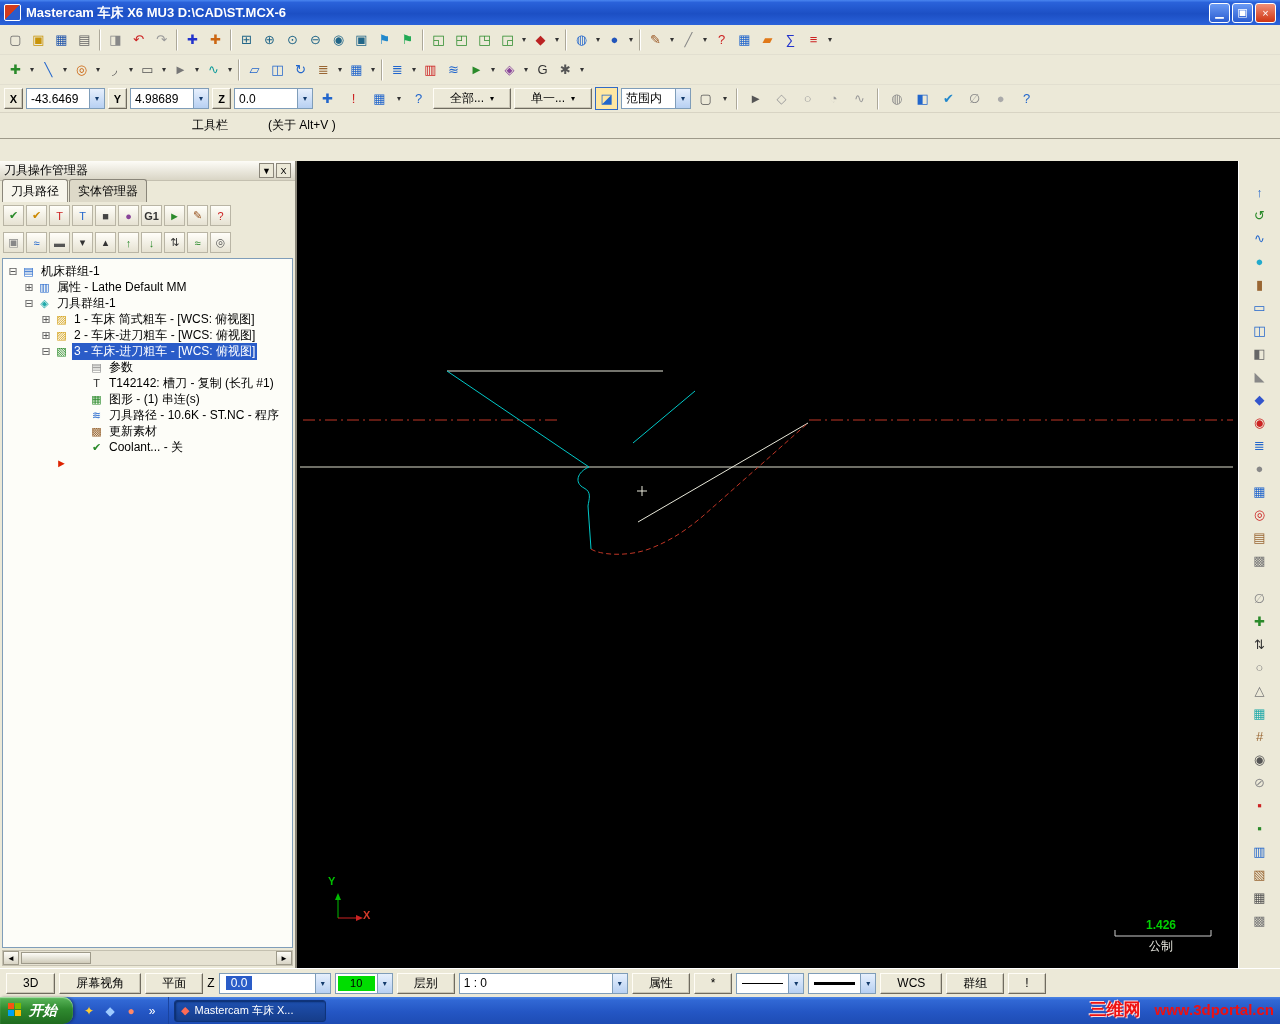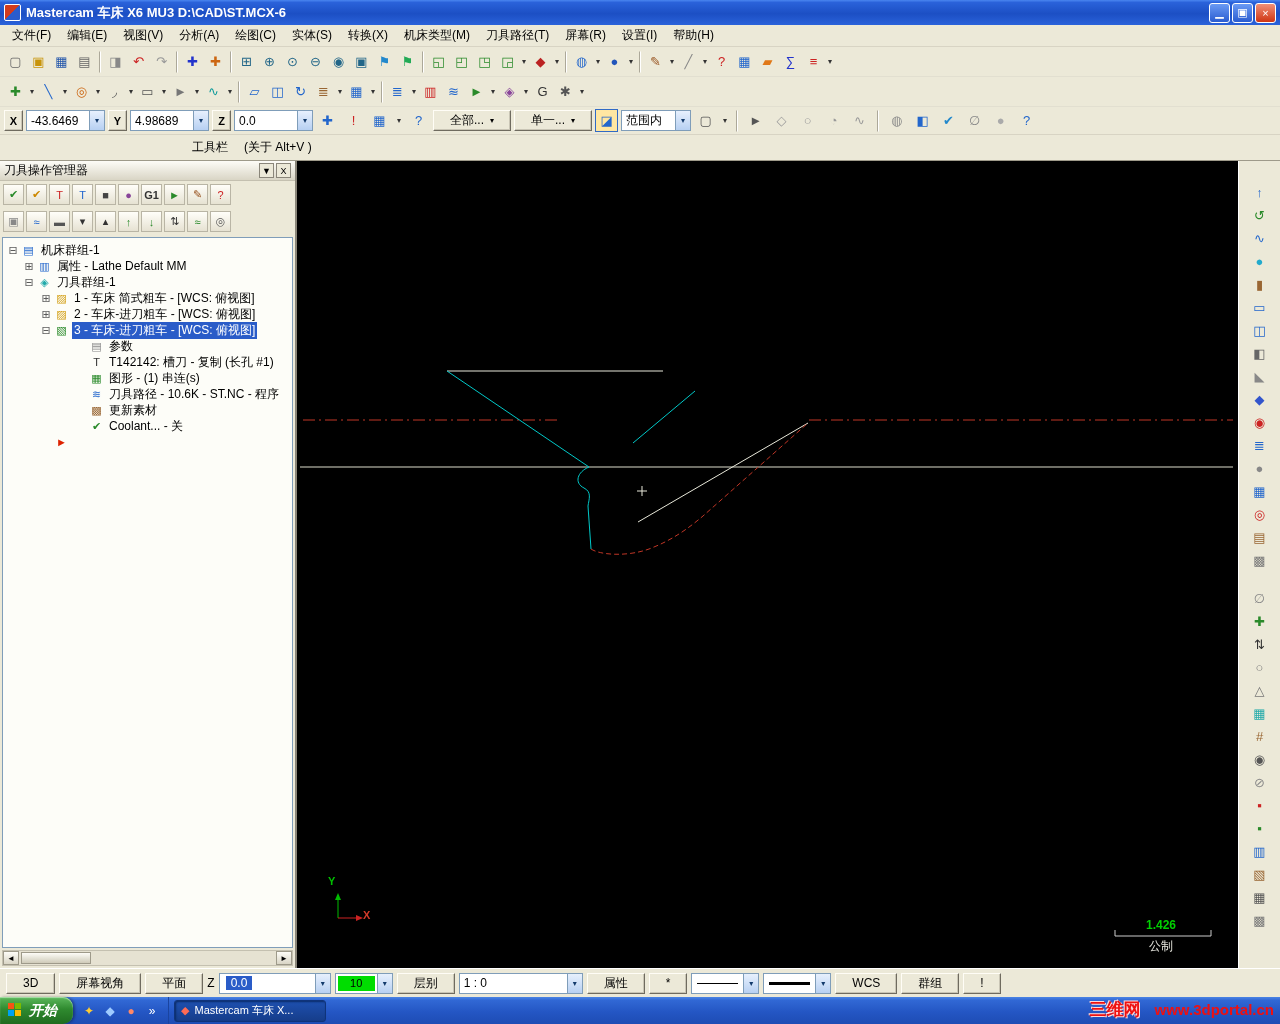--- a/index.html
+++ b/index.html
@@ -42,21 +42,21 @@
   .arr { width:15px; height:100%; border-left:1px solid #7f9db9; background:linear-gradient(#e7f0fd,#b7d0f2);
     display:flex; align-items:center; justify-content:center; flex:none; }
   .arr::after { content:"▾"; font-size:8px; color:#123a6b; }
   .coordfield { width:79px; }
   .dropbtn::after { content:"▾"; font-size:8px; margin-left:6px; }
   .rangecombo { width:70px; }
 
   
   .hintbar { height:26px; display:flex; align-items:center; background:#ece9d8; border-bottom:1px solid #9e9a8a; }
   .hint-label { margin-left:192px; }
-  .hint-text { margin-left:16px; }
+  .hint-text { margin-left:40px; }
 
   
   .main { position:absolute; top:161px; left:0; right:0; height:807px; display:flex; }
 
   
   .panel { width:297px; flex:none; background:#ece9d8; border-right:2px solid #8a867a; display:flex; flex-direction:column; }
   .panel-header { height:20px; display:flex; align-items:center; padding:0 4px; gap:2px;
     background:linear-gradient(#fdfcf7,#d9d5c5); border-bottom:1px solid #c4c0b0; }
   .panel-title { flex:1; white-space:nowrap; overflow:hidden; }
   .phbtn { width:15px; height:15px; font-size:9px; padding:0; background:#ece9d8; border:1px solid #8a867a;
@@ -103,21 +103,21 @@
 
   
   .statusbar { position:absolute; top:968px; left:0; right:0; height:29px; background:#ece9d8; border-top:1px solid #fff;
     display:flex; align-items:center; padding:0 6px; gap:4px; }
   .sb-help { width:330px; flex:none; white-space:nowrap; }
   .zfield { width:112px; }
   .zfield .sel { background:#2a5cc8; color:#fff; padding:0 5px; margin-left:2px; }
   .colorchip { width:58px; }
   .colorchip .chip { flex:1; align-self:stretch; margin:2px; background:#00dd00; display:flex; align-items:center;
     justify-content:center; font-size:11px; color:#000; }
-  .levelfield { width:124px;justify-content:flex-end; }
+  .levelfield { width:169px;justify-content:flex-end; }
   .stylecombo { width:68px; }
   .lineglyph { flex:1; height:1px; background:#000; margin:0 5px; }
   .lineglyph.thick { height:3px; }
 
   
   .taskbar { position:absolute; top:997px; left:0; right:0; height:27px;
     background:linear-gradient(#4b84e4 0%,#3168d5 12%,#2456c4 55%,#1e4cb4 100%); display:flex; align-items:center; }
   .start { height:27px; padding:0 16px 0 8px; border-radius:0 10px 10px 0; color:#fff; font-weight:bold; font-style:italic;
     font-size:14px; display:flex; align-items:center; gap:6px; flex:none;
     background:linear-gradient(#5cb85c,#2f8a2f 45%,#1f6b1f); box-shadow:inset 0 1px 1px #a8e0a8, 2px 0 3px rgba(0,0,0,.35); }
@@ -144,35 +144,20 @@
   <div class="titlebar" data-name="title-bar">
     <span class="app-icon" data-name="mastercam-logo-icon"></span>
     <span class="title" data-name="window-title">Mastercam 车床 X6 MU3  D:\CAD\ST.MCX-6</span>
     <span class="winbtns">
       <button class="wb" data-name="minimize-button">▁</button>
       <button class="wb" data-name="restore-button">▣</button>
       <button class="wb close" data-name="close-button">×</button>
     </span>
   </div>
 
-  <div class="menubar" data-name="menu-bar">
-
-  <span class="menu-item" data-name="menu-file">文件(F)</span>
-      <span class="menu-item" data-name="menu-edit">编辑(E)</span>
-      <span class="menu-item" data-name="menu-view">视图(V)</span>
-      <span class="menu-item" data-name="menu-analyze">分析(A)</span>
-      <span class="menu-item" data-name="menu-create">绘图(C)</span>
-      <span class="menu-item" data-name="menu-solids">实体(S)</span>
-      <span class="menu-item" data-name="menu-xform">转换(X)</span>
-      <span class="menu-item" data-name="menu-machine-type">机床类型(M)</span>
-      <span class="menu-item" data-name="menu-toolpaths">刀具路径(T)</span>
-      <span class="menu-item" data-name="menu-screen">屏幕(R)</span>
-      <span class="menu-item" data-name="menu-settings">设置(I)</span>
-      <span class="menu-item" data-name="menu-help">帮助(H)</span>
-    </div>
 
   <div class="tbar" data-name="toolbar-row-1">
 
   <span class="tbi" data-name="new-file-icon" style="color: rgb(102, 102, 102);">▢</span>
       <span class="tbi" data-name="open-file-icon" style="color: rgb(200, 148, 10);">▣</span>
       <span class="tbi" data-name="save-icon" style="color: rgb(34, 85, 170);">▦</span>
       <span class="tbi" data-name="print-icon" style="color: rgb(102, 102, 102);">▤</span>
       <span class="tbi" data-name="separator"></span>
       <span class="tbi" data-name="screenshot-icon" style="color: rgb(136, 136, 136);">◨</span>
       <span class="tbi" data-name="undo-icon" style="color: rgb(204, 34, 34);">↶</span>
@@ -316,20 +301,25 @@
 
     <div class="panel" data-name="toolpath-operations-panel">
       <div class="panel-header" data-name="panel-header">
         <span class="panel-title" data-name="panel-title">刀具操作管理器</span>
         <span style="display:flex;gap:2px" data-name="panel-header-buttons">
 
         <button class="phbtn" data-name="panel-menu-button">▼</button>
             <button class="phbtn" data-name="panel-close-button">X</button>
           </span>
       </div>
+      <div class="panel-tabs" data-name="panel-tabs">
+
+      <span class="tab" data-name="tab-toolpaths" data-active="true">刀具路径</span>
+          <span class="tab" data-name="tab-solids-manager" data-active="false">实体管理器</span>
+        </div>
       <div class="panel-toolbar" data-name="panel-toolbar-row-1">
 
       <span class="tbi" data-name="tp-select-all-icon" style="color: rgb(42, 138, 42);">✔</span>
           <span class="tbi" data-name="tp-select-dirty-icon" style="color: rgb(204, 136, 0);">✔</span>
           <span class="tbi" data-name="tp-regen-dirty-icon" style="color: rgb(204, 34, 34);">T</span>
           <span class="tbi" data-name="tp-regen-selected-icon" style="color: rgb(34, 102, 204);">T</span>
           <span class="tbi" data-name="tp-backplot-icon" style="color: rgb(68, 68, 68);">■</span>
           <span class="tbi" data-name="tp-verify-icon" style="color: rgb(136, 68, 153);">●</span>
           <span class="tbi" data-name="tp-g1-icon" style="color: rgb(51, 51, 51);">G1</span>
           <span class="tbi" data-name="tp-post-icon" style="color: rgb(42, 138, 42);">►</span>

